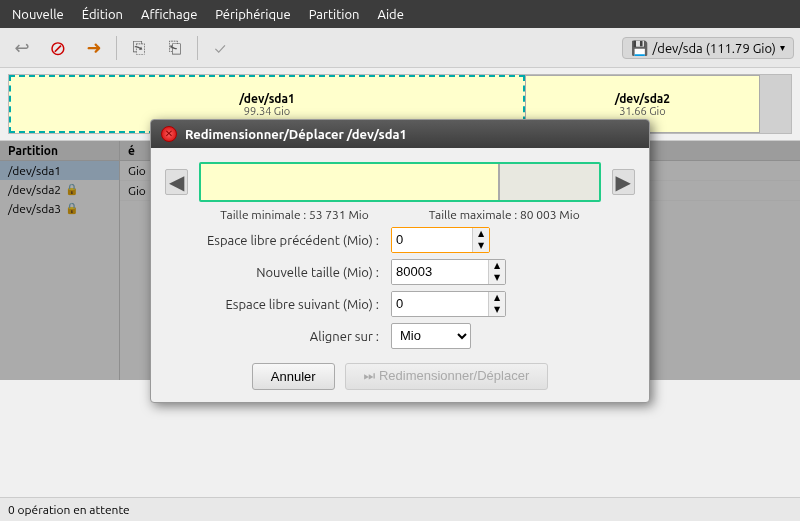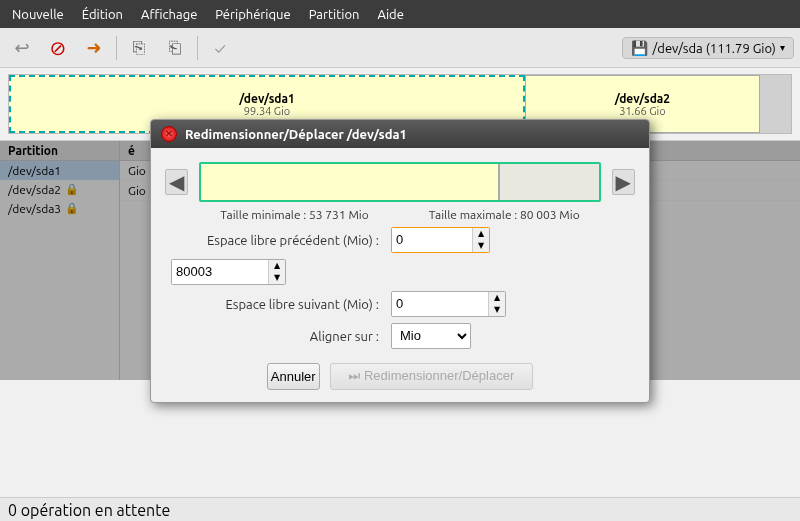--- a/index.html
+++ b/index.html
@@ -138,21 +138,21 @@
       position: absolute;
       bottom: 0;
       left: 0;
       right: 0;
       height: 24px;
       background: #e8e8e8;
       border-top: 1px solid #ccc;
       display: flex;
       align-items: center;
       padding: 0 8px;
-      font-size: 16px;
+      font-size: 12px;
     }
 
     
     .modal-overlay {
       position: absolute;
       top: 0; left: 0; right: 0; bottom: 0;
       background: rgba(0,0,0,0.3);
       display: flex;
       align-items: center;
       justify-content: center;
@@ -323,21 +323,21 @@
 
     
     .modal-buttons {
       display: flex;
       justify-content: center;
       gap: 10px;
       margin-top: 14px;
       padding: 0 20px;
     }
     .btn {
-      padding: 5px 3px;
+      padding: 5px 18px;
       border: 1px solid #aaa;
       border-radius: 3px;
       background: linear-gradient(to bottom, #f8f8f8, #e0e0e0);
       cursor: pointer;
       font-size: 13px;
     }
     .btn-disabled {
       padding: 0 18px;
       border: 1px solid #ccc;
       border-radius: 3px;
@@ -464,20 +464,21 @@
         <div class="form-input-wrap">
           <input class="form-input" type="text" value="0" style="">
           <div class="form-spinner">
             <div class="spin-btn">▲</div>
             <div class="spin-btn">▼</div>
           </div>
         </div>
       </div>
 
       <div class="form-row">
+        <label class="form-label">Nouvelle taille (Mio) :</label>
         <div class="form-input-wrap normal-border">
           <input class="form-input" type="text" value="80003" style="">
           <div class="form-spinner">
             <div class="spin-btn">▲</div>
             <div class="spin-btn">▼</div>
           </div>
         </div>
       </div>
 
       <div class="form-row">

